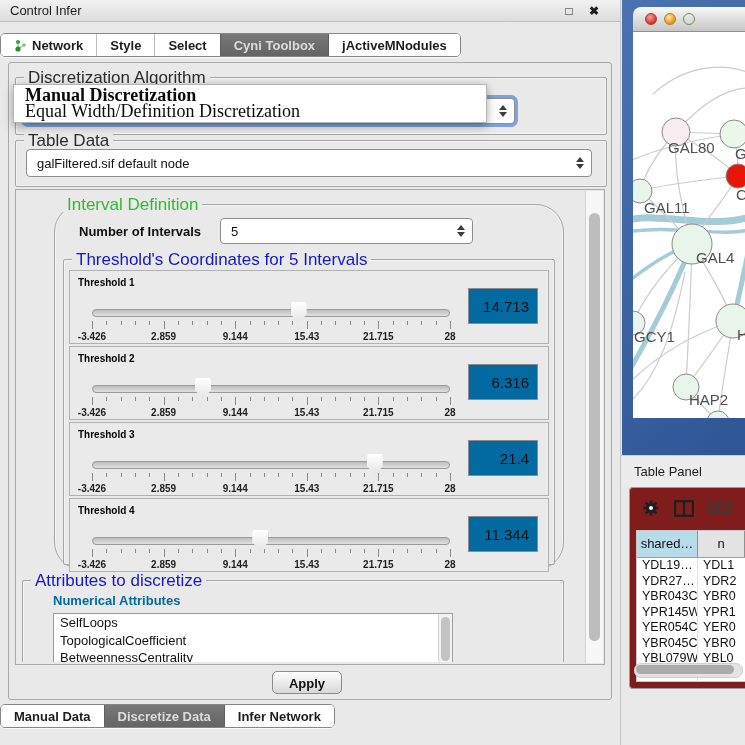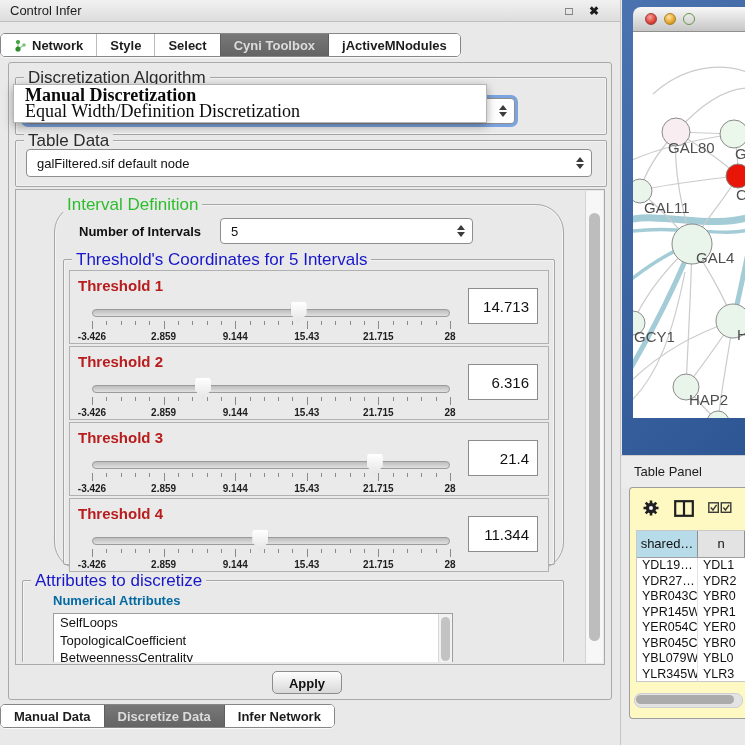--- a/index.html
+++ b/index.html
@@ -48,48 +48,48 @@
   .popup .item.bold{font-weight:bold;}
 
   
   .scrollwrap{position:absolute;left:6px;top:126px;width:590px;height:476px;border:1px solid #a9a9a9;background:#e9e9e9;box-sizing:border-box;}
   .scrollcontent{position:absolute;left:2px;top:2px;right:20px;bottom:2px;overflow:hidden;}
   .vscroll{position:absolute;right:1px;top:1px;bottom:1px;width:17px;background:#f7f7f7;border-left:1px solid #d3d3d3;}
   .vscroll .vthumb{position:absolute;left:3px;width:11px;border-radius:6px;background:#bdbdbd;}
 
   
   .thr-panel{position:relative;height:74px;border:1px solid #b1b1b1;background:#eaeaea;margin-bottom:2px;box-sizing:border-box;}
-  .thr-label{position:absolute;left:8px;top:6px;font-size:15px;font-weight:bold;color:#b91c1c;}
+  .thr-label{position:absolute;left:8px;top:6px;font-size:10px;font-weight:bold;color:#000000;}
   .slider{position:absolute;left:22px;top:38px;width:358px;}
   .track{height:6px;border:1px solid #9b9b9b;border-radius:4px;background:linear-gradient(#bdbdbd,#e0e0e0);}
   .thumb{position:absolute;top:-7px;width:16px;height:21px;margin-left:-8px;background:linear-gradient(#ffffff,#e4e4e4);clip-path:polygon(8% 0,92% 0,100% 12%,100% 58%,50% 100%,0 58%,0 12%);filter:drop-shadow(0 0 1px #818181);}
   .ticks{position:relative;height:9px;margin-top:4px;}
   .ticks i{position:absolute;top:0;width:1px;background:#8a8a8a;}
   .ticklabels{position:relative;height:12px;margin-top:1px;font-size:10px;font-weight:bold;color:#1d1d1d;}
   .ticklabels span{position:absolute;transform:translateX(-50%);white-space:nowrap;}
-  .valbox{position:absolute;right:10px;top:17px;width:70px;height:36px;background:#ffffff;border:1px solid #8c8c8c;font-size:15px;color:#111;text-align:right;line-height:36px;padding-right:8px;box-sizing:border-box;}
+  .valbox{position:absolute;right:10px;top:17px;width:70px;height:36px;background:#0369a1;border:1px solid #8c8c8c;font-size:15px;color:#111;text-align:right;line-height:36px;padding-right:8px;box-sizing:border-box;}
 
   
   .attr-header{position:absolute;left:30px;top:12px;font-size:13px;font-weight:bold;color:#0369a1;}
   .listbox{position:absolute;left:30px;top:32px;width:400px;height:70px;background:#ffffff;border:1px solid #9d9d9d;box-sizing:border-box;overflow:hidden;}
   .listbox .li{font-size:13px;color:#111;line-height:17.5px;padding-left:6px;white-space:nowrap;}
   .list-vscroll{position:absolute;right:0;top:0;bottom:0;width:13px;background:#f2f2f2;border-left:1px solid #d7d7d7;}
   .list-vscroll .vthumb{position:absolute;left:2px;width:9px;top:3px;height:44px;border-radius:5px;background:#c3c3c3;}
 
   .apply-btn{position:absolute;left:263px;top:608px;width:70px;height:23px;background:linear-gradient(#fefefe,#d8d8d8);border:1px solid #8d8d8d;border-radius:5px;font-size:13px;font-weight:600;color:#111;text-align:center;line-height:21px;font-family:"Liberation Sans",sans-serif;}
 
   
   .right-pane{position:absolute;left:621px;top:0;width:124px;height:745px;background:#e9e9e9;}
   .netwin{position:absolute;left:1px;top:0;width:123px;height:455px;background:linear-gradient(135deg,#4a73b0,#2f5694);}
   .mac-titlebar{position:absolute;left:11px;top:7px;right:0;height:24px;border-top-left-radius:8px;background:linear-gradient(#f8f8f8,#c6c6c6);border-bottom:1px solid #8f8f8f;}
   .light{position:absolute;top:6px;width:12px;height:12px;border-radius:50%;}
   .net-canvas{position:absolute;left:11px;top:32px;right:0;height:386px;background:#ffffff;overflow:hidden;}
 
   .tp-band{position:absolute;left:0;top:455px;width:124px;height:32px;background:#ececec;border-top:1px solid #cccccc;font-size:13px;color:#1c1c1c;line-height:32px;padding-left:13px;box-sizing:border-box;}
-  .tp-panel{position:absolute;left:8px;top:487px;width:116px;height:232px;background:#fef9c3;border:1px solid #9d9d9d;border-right:none;border-radius:4px 0 0 4px;box-sizing:border-box;}
+  .tp-panel{position:absolute;left:8px;top:487px;width:116px;height:202px;background:#7f1d1d;border:1px solid #9d9d9d;border-right:none;border-radius:4px 0 0 4px;box-sizing:border-box;}
   .tp-toolbar{position:absolute;left:0;top:0;right:0;height:40px;display:flex;align-items:center;gap:14px;padding-left:12px;}
   .tp-table{position:absolute;left:6px;top:42px;right:0;height:150px;overflow:hidden;background:#ffffff;border:1px solid #c9c9c9;border-right:none;}
   .tp-header{display:flex;height:26px;border-bottom:1px solid #9f9f9f;}
   .tp-header .hc{box-sizing:border-box;font-size:13px;color:#111;text-align:center;line-height:26px;border-right:1px solid #8f8f8f;overflow:hidden;}
   .hc1{width:78px;background:#b7dbe9;}
   .hc2{width:60px;background:#e3e3e3;}
   .tp-rows .tr{display:flex;height:15.5px;}
   .tp-rows .td{box-sizing:border-box;font-size:12.5px;color:#111;line-height:15.5px;padding-left:5px;white-space:nowrap;overflow:hidden;}
   .td1{width:78px;border-right:1px solid #e3e3e3;}
   .td2{width:60px;}

